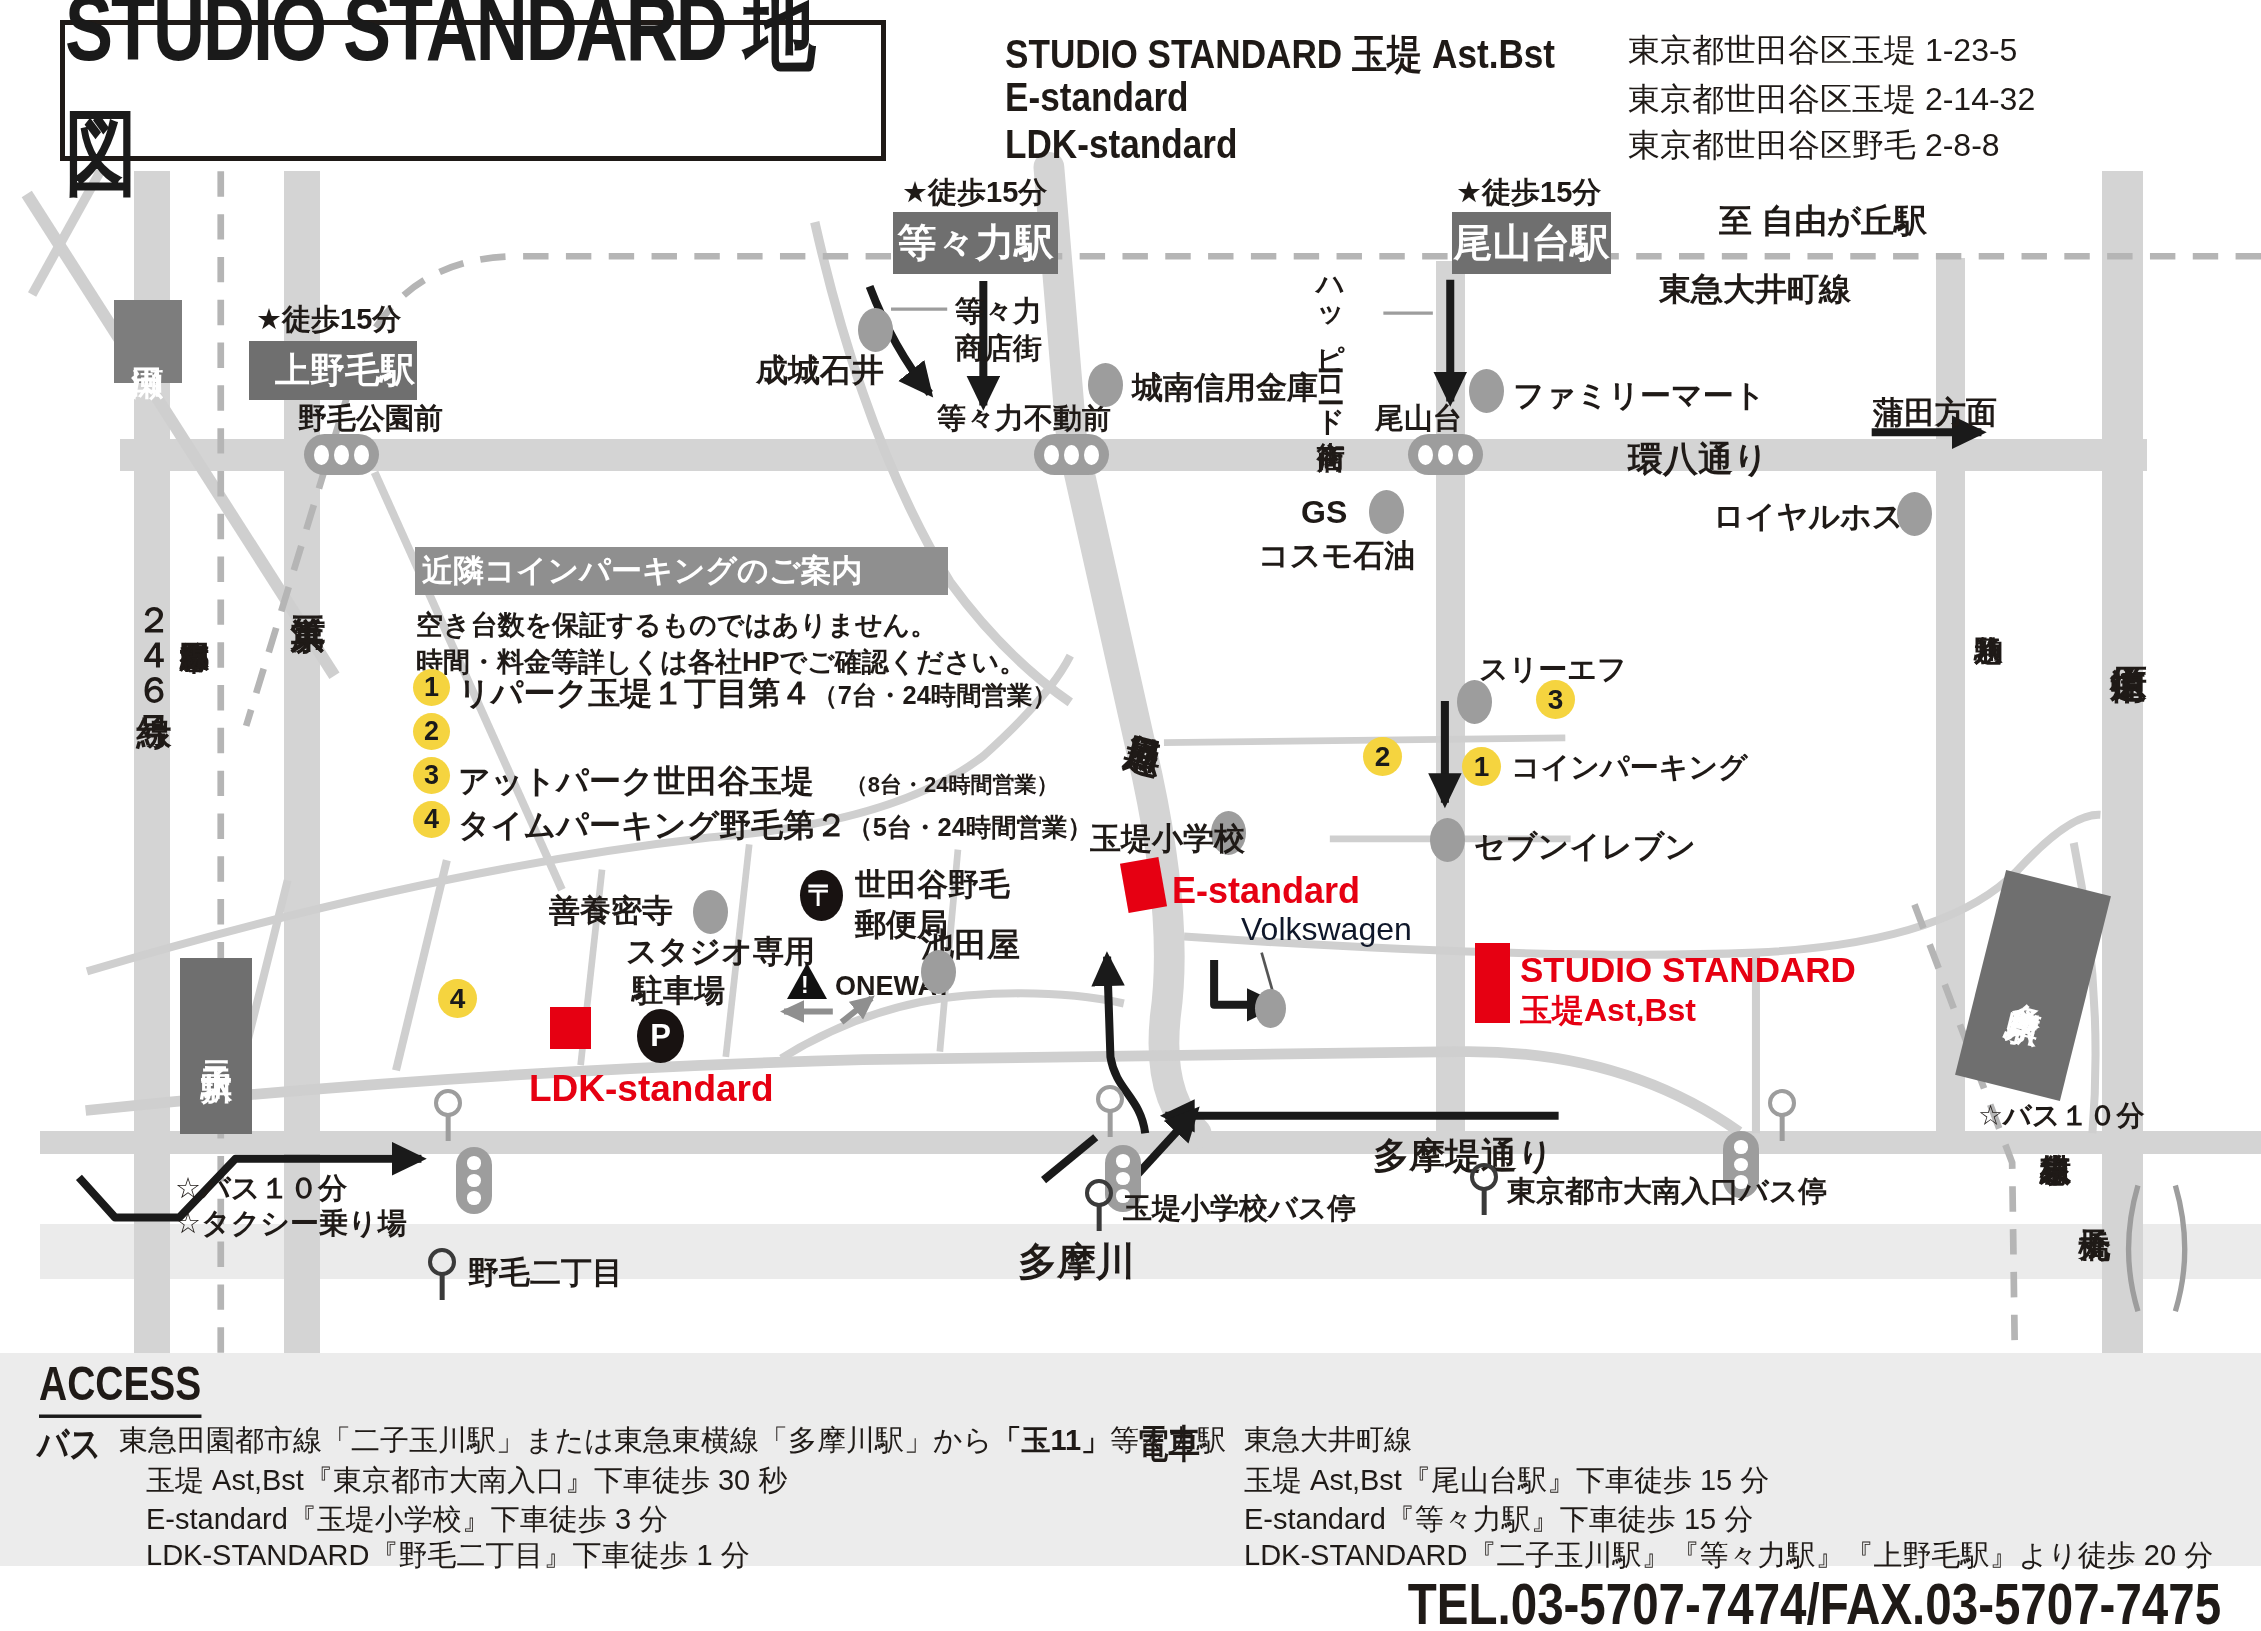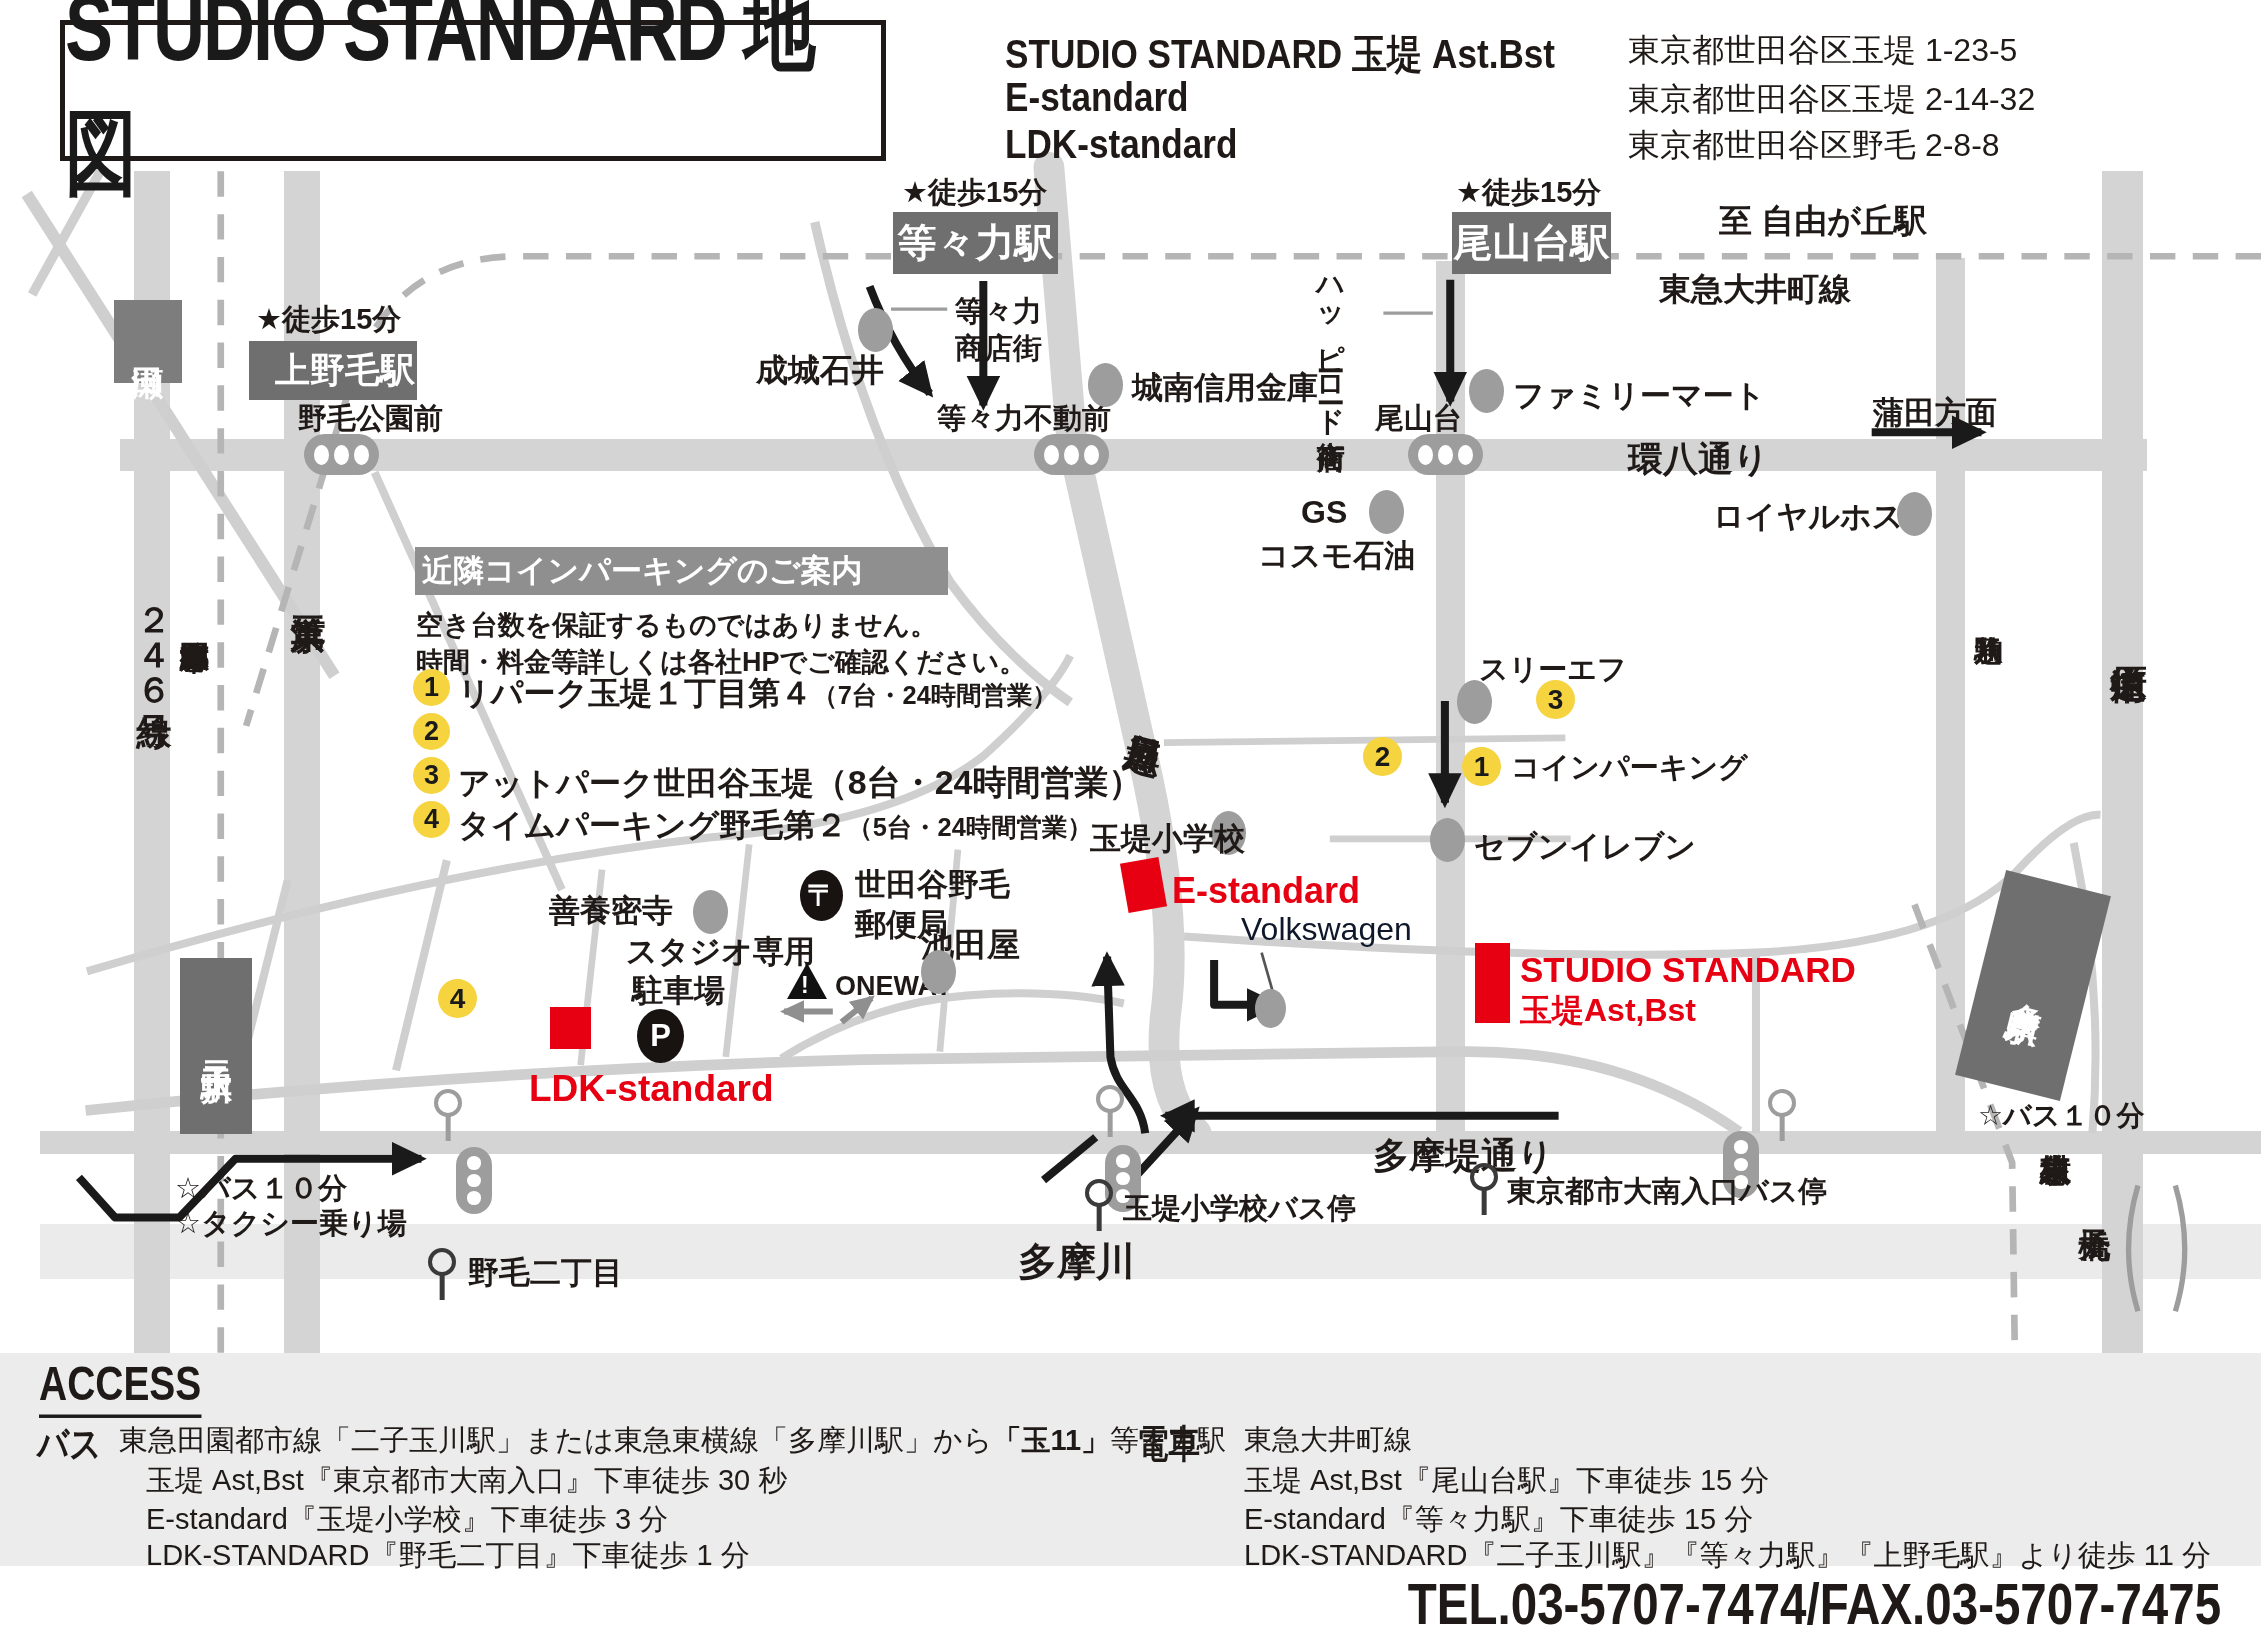--- a/index.html
+++ b/index.html
@@ -259,36 +259,36 @@
   <div class="abs" style="left:415px;top:547px;width:526px;height:48px;background:#8f8f8f;display:flex;align-items:center;padding-left:7px;">
     <span style="color:#fff;font-weight:700;font-size:31px;">近隣コインパーキングのご案内</span>
   </div>
   <div class="L" style="left:416px;top:607px;font-size:27px;">空き台数を保証するものではありません。</div>
   <div class="L" style="left:416px;top:644px;font-size:27px;">時間・料金等詳しくは各社HPでご確認ください。</div>
 
   <div class="ybadge" style="left:413px;top:669px;width:37px;height:37px;font-size:27px;">1</div>
   <div class="L" style="left:458px;top:672px;font-size:32px;"><span>リパーク玉堤１丁目第４</span><span style="font-size:25.4px;">（7台・24時間営業）</span></div>
   <div class="ybadge" style="left:413px;top:713px;width:37px;height:37px;font-size:27px;">2</div>
   <div class="ybadge" style="left:413px;top:757px;width:37px;height:37px;font-size:27px;">3</div>
-  <div class="L" style="left:458px;top:760px;font-size:32px;"><span>アットパーク世田谷玉堤</span><span style="font-size:34px;">（8台・24時間営業）</span></div>
+  <div class="L" style="left:458px;top:760px;font-size:32px;"><span>アットパーク世田谷玉堤</span><span style="font-size:22px;margin-left:32px;">（8台・24時間営業）</span></div>
   <div class="ybadge" style="left:413px;top:801px;width:37px;height:37px;font-size:27px;">4</div>
   <div class="L" style="left:458px;top:804px;font-size:32px;"><span>タイムパーキング野毛第２</span><span style="font-size:25.4px;">（5台・24時間営業）</span></div>
 
   <div id="accessbg"></div>
   <div class="L" style="left:39px;top:1357px;font-size:41px;border-bottom:3.3px solid #1a1a1a;padding-bottom:2.7px;transform:scale(0.95,1.15);transform-origin:left top;">ACCESS</div>
   <div class="L" style="left:37px;top:1418px;font-size:35px;transform:scale(0.9,1.1);transform-origin:left top;">バス</div>
   <div class="Ln" style="left:119px;top:1421px;font-size:29px;font-weight:500;">
     <span>東急田園都市線「二子玉川駅」または東急東横線「多摩川駅」から</span><span style="font-weight:700;">「玉11」</span><span>等々力駅</span>
   </div>
   <div class="Ln" style="left:146px;top:1461px;font-size:29px;font-weight:500;">玉堤 Ast,Bst『東京都市大南入口』下車徒歩 30 秒</div>
   <div class="Ln" style="left:146px;top:1500px;font-size:29px;font-weight:500;">E-standard『玉堤小学校』下車徒歩 3 分</div>
   <div class="Ln" style="left:146px;top:1536px;font-size:29px;font-weight:500;">LDK-STANDARD『野毛二丁目』下車徒歩 1 分</div>
 
   <div class="L" style="left:1137px;top:1418px;font-size:35px;transform:scale(0.9,1.1);transform-origin:left top;">電車</div>
   <div class="Ln" style="left:1244px;top:1421px;font-size:28px;font-weight:500;">東急大井町線</div>
   <div class="Ln" style="left:1244px;top:1461px;font-size:29px;font-weight:500;">玉堤 Ast,Bst『尾山台駅』下車徒歩 15 分</div>
   <div class="Ln" style="left:1244px;top:1500px;font-size:29px;font-weight:500;">E-standard『等々力駅』下車徒歩 15 分</div>
-  <div class="Ln" style="left:1244px;top:1536px;font-size:29px;font-weight:500;">LDK-STANDARD『二子玉川駅』『等々力駅』『上野毛駅』より徒歩 11 分</div>
+  <div class="Ln" style="left:1244px;top:1536px;font-size:29px;font-weight:500;">LDK-STANDARD『二子玉川駅』『等々力駅』『上野毛駅』より徒歩 20 分</div>
 
   <div class="L" style="right:40px;top:1571px;font-size:50px;transform:scale(0.95,1.15);transform-origin:right top;">TEL.03-5707-7474/FAX.03-5707-7475</div>
 
 </div>
 
 
 </body></html>

